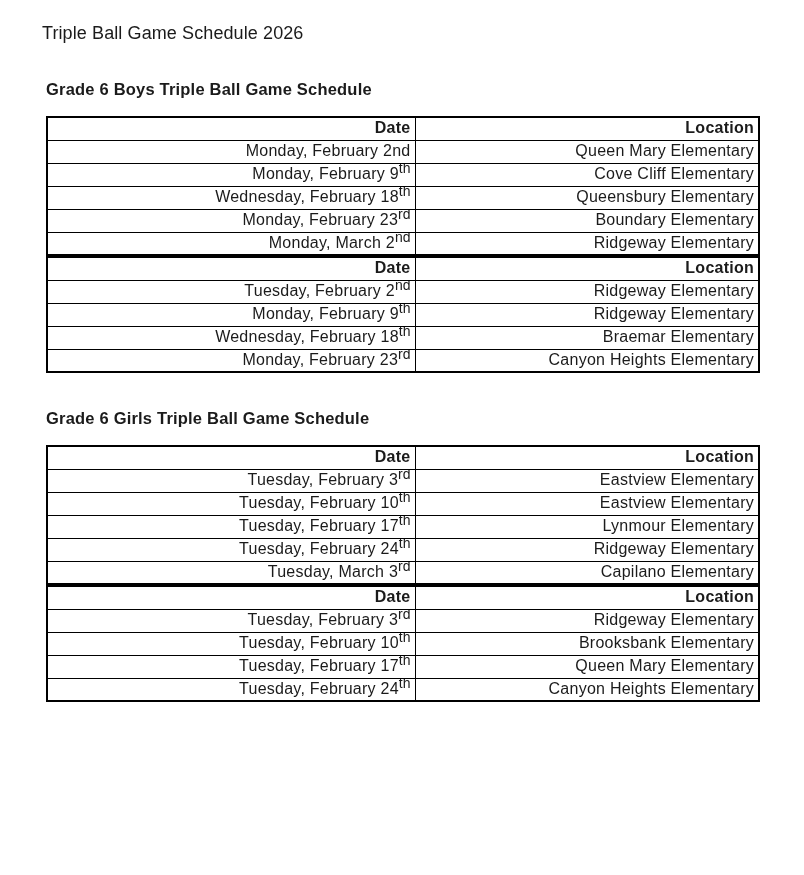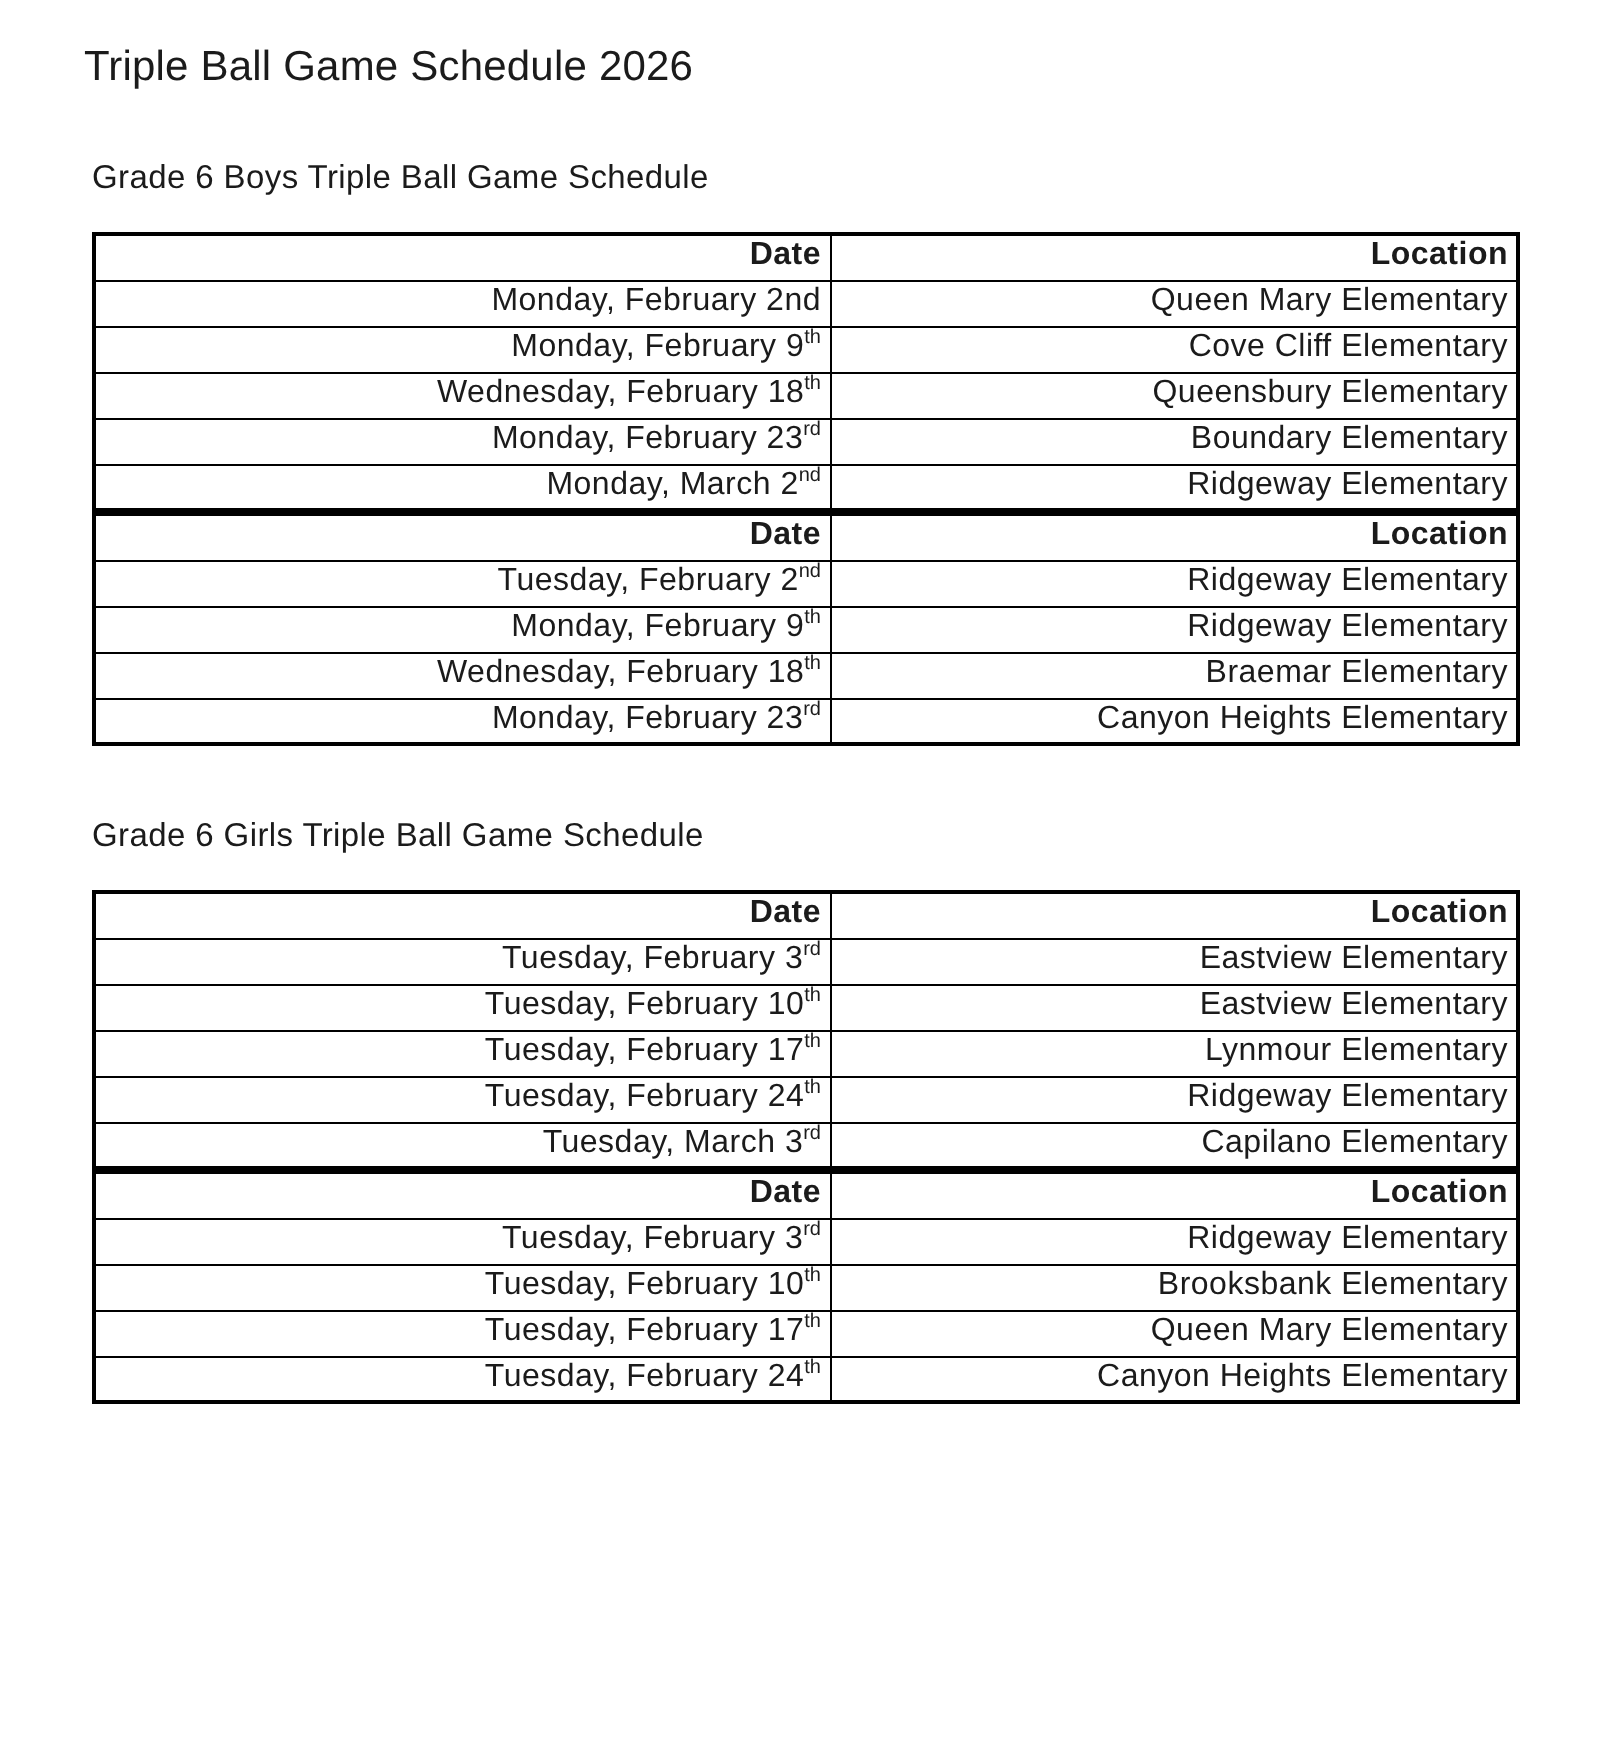--- a/index.html
+++ b/index.html
@@ -12,29 +12,29 @@
   }
   .page {
     width: 804px;
     height: 875px;
     padding: 24px 40px 20px 42px;
     background: #ffffff;
     overflow: hidden;
   }
   .doc-title {
     margin: 0;
-    font-size: 21px;
+    font-size: 18px;
     font-weight: 400;
     line-height: 19px;
     letter-spacing: 0.1px;
   }
   .section-heading {
     margin: 35px 0 16px 4px;
     font-size: 16.5px;
-    font-weight: 400;
+    font-weight: 700;
     line-height: 21px;
     letter-spacing: 0.2px;
   }
   .first .section-heading { margin-top: 36px; }
   table.schedule {
     border-collapse: collapse;
     table-layout: fixed;
     width: 712px;
     margin-left: 4px;
     border: 2px solid #000000;
@@ -47,21 +47,21 @@
     padding: 0 4px 1px 7px;
     font-size: 16px;
     letter-spacing: 0.25px;
     text-align: right;
     vertical-align: middle;
     white-space: nowrap;
     overflow: hidden;
   }
   table.schedule th { font-weight: 700; }
   sup.ord {
-    font-size: 10px;
+    font-size: 14px;
     line-height: 0;
     vertical-align: super;
     letter-spacing: 0;
   }
 </style>
 </head>
 <body>
 
 <div class="page">
 

